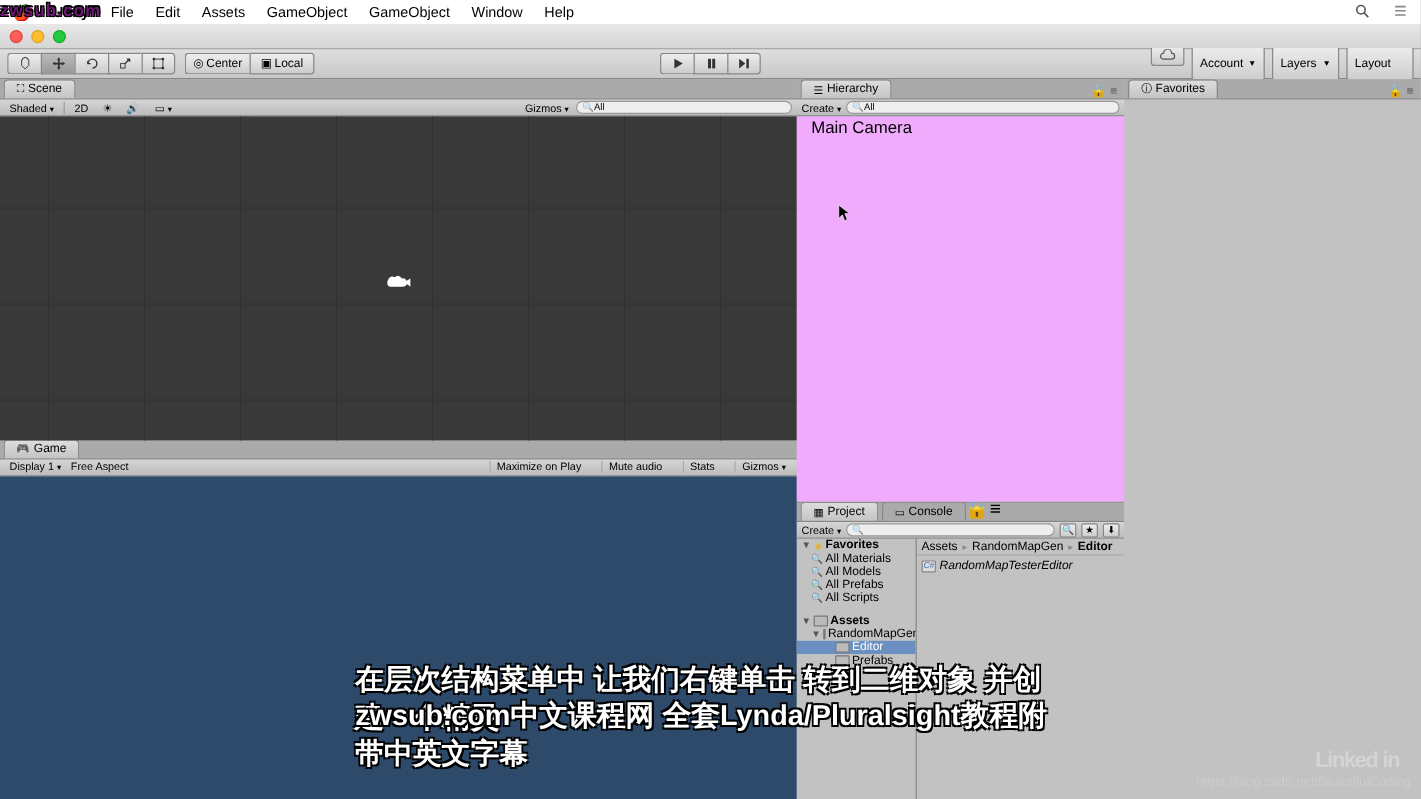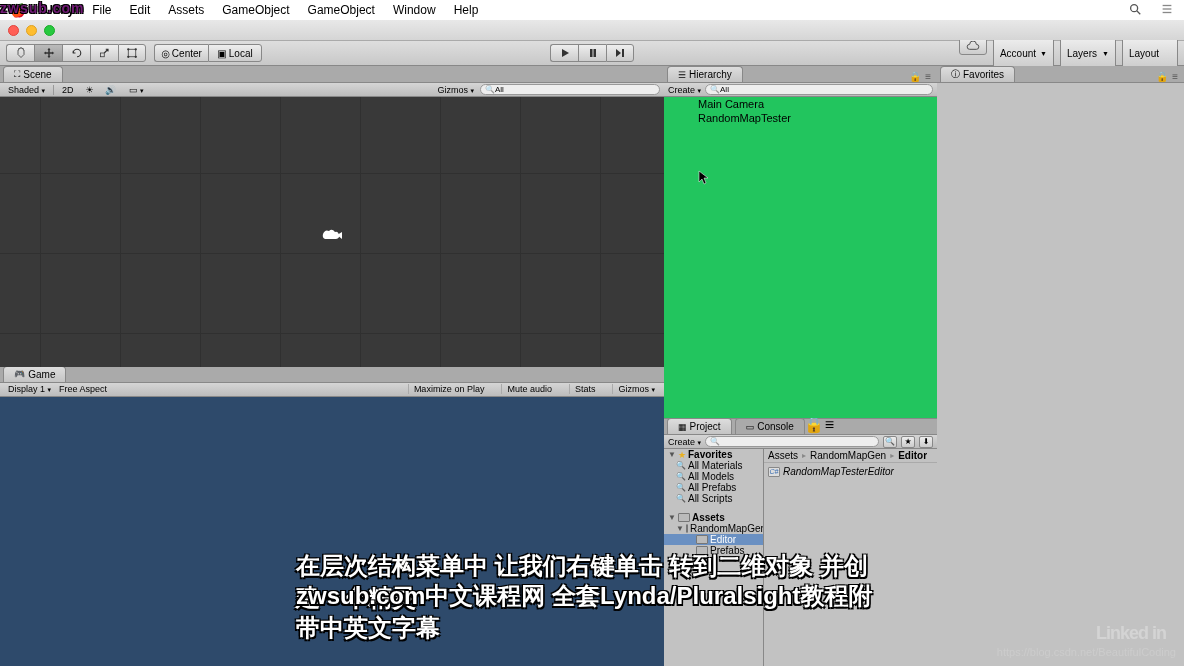--- a/index.html
+++ b/index.html
@@ -68,21 +68,21 @@
 .gametabs { height: 16px; background: #aaa; display: flex; align-items: flex-end; border-bottom: 1px solid #888;}
 .gamebar { height: 14px; background: linear-gradient(#d5d5d5,#bcbcbc); border-bottom: 1px solid #888; display: flex; align-items: center; font-size: 9px; padding: 0 4px; }
 .gamebar .sdrop { padding: 0 4px; }
 .gamebar .right { margin-left:auto; display:flex; gap:12px;}
 .gamebar .right .sbtn{ padding: 0 5px; border-left:1px solid #aaa;}
 .gameview { flex: 1; background: #2e4a6b; }
 
 
 .hierbar { height: 14px; background: linear-gradient(#d5d5d5,#bcbcbc); border-bottom: 1px solid #888; display: flex; align-items: center; font-size: 9px; padding: 0 4px; gap:4px;}
 .hierbar .search { flex:1; height: 11px; background: #eee; border: 1px solid #999; border-radius: 6px; font-size:8px; padding:0 4px; display:flex; align-items:center;}
-.hierlist { flex:1; background: #22c55e; font-size: 11px; padding-left: 22px; }
+.hierlist { flex:1; background: #f0abfc; font-size: 14px; }
 .hierlist .row { padding: 1px 0 1px 12px; }
 .cursor { position:absolute; left: 698px; top: 170px; font-size:14px; pointer-events:none; }
 
 
 .projpanel { height: 248px; display:flex; flex-direction:column; border-top: 1px solid #888;}
 .projtabs { height: 16px; background: #aaa; display: flex; align-items: flex-end; border-bottom: 1px solid #888;}
 .projbar { height: 14px; background: linear-gradient(#d5d5d5,#bcbcbc); border-bottom: 1px solid #888; display:flex; align-items:center; font-size:9px; padding:0 4px; gap:4px;}
 .projbar .search { flex:1; height:11px; background:#eee; border:1px solid #999; border-radius:6px; padding:0 4px; font-size:8px; display:flex; align-items:center;}
 .projbar .ricon { width:14px; height:12px; background:linear-gradient(#eee,#ccc); border:1px solid #888; border-radius:2px; font-size:8px; display:flex; align-items:center; justify-content:center;}
 .projbody { flex:1; display:flex; background:#c2c2c2; font-size:11px;}
@@ -300,21 +300,20 @@
     </div>
     <div class="hierbar">
       <div class="sdrop"><span>Create</span> <span style="font-size:7px;">▾</span></div>
       <div class="search">
           <span style="opacity:0.6;">🔍</span>
           <span>All</span>
         </div>
     </div>
     <div class="hierlist" style="position:relative;">
       <div class="row">Main Camera</div>
-      <div class="row">RandomMapTester</div>
     </div>
 
     <div class="projpanel">
       <div class="projtabs">
         <div class="ptab">
             <span class="icon">▦</span>
             <span>Project</span>
           </div>
         <div class="ptab inactive">
             <span class="icon">▭</span>

